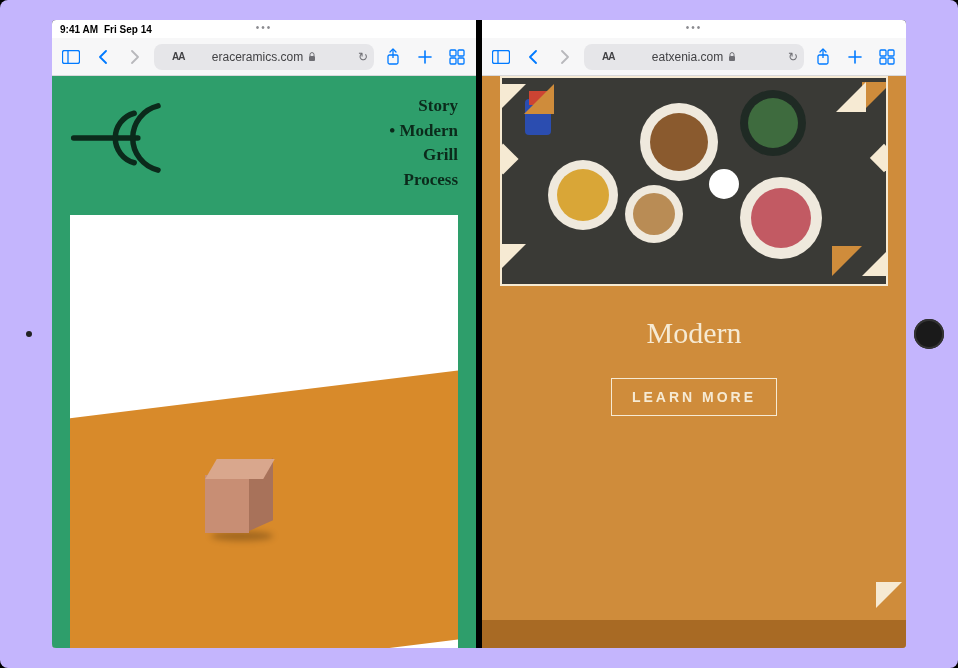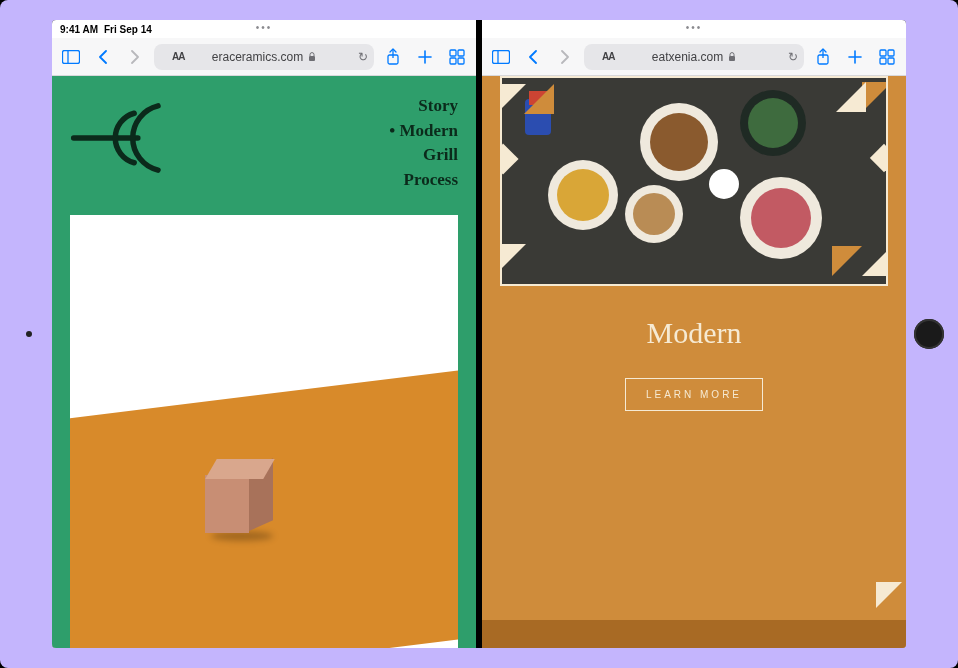--- a/index.html
+++ b/index.html
@@ -235,22 +235,22 @@
     font-family: Georgia, 'Times New Roman', serif;
     font-size:30px;
     line-height:1.25;
     color:#f6ead3;
   }
   .xenia-cta {
     display:inline-block;
     margin-top:26px;
     border:1.5px solid #f6ead3;
     padding:10px 20px;
-    font-size:10px;
-    font-weight:400;
+    font-size:14px;
+    font-weight:700;
     letter-spacing:3px;
     color:#f6ead3;
   }
   .xenia-foot-strip {
     position:absolute; bottom:0; left:0; right:0; height:28px;
     background:#a86a24;
   }
 
   
   .plate { position:absolute; border-radius:50%; }

